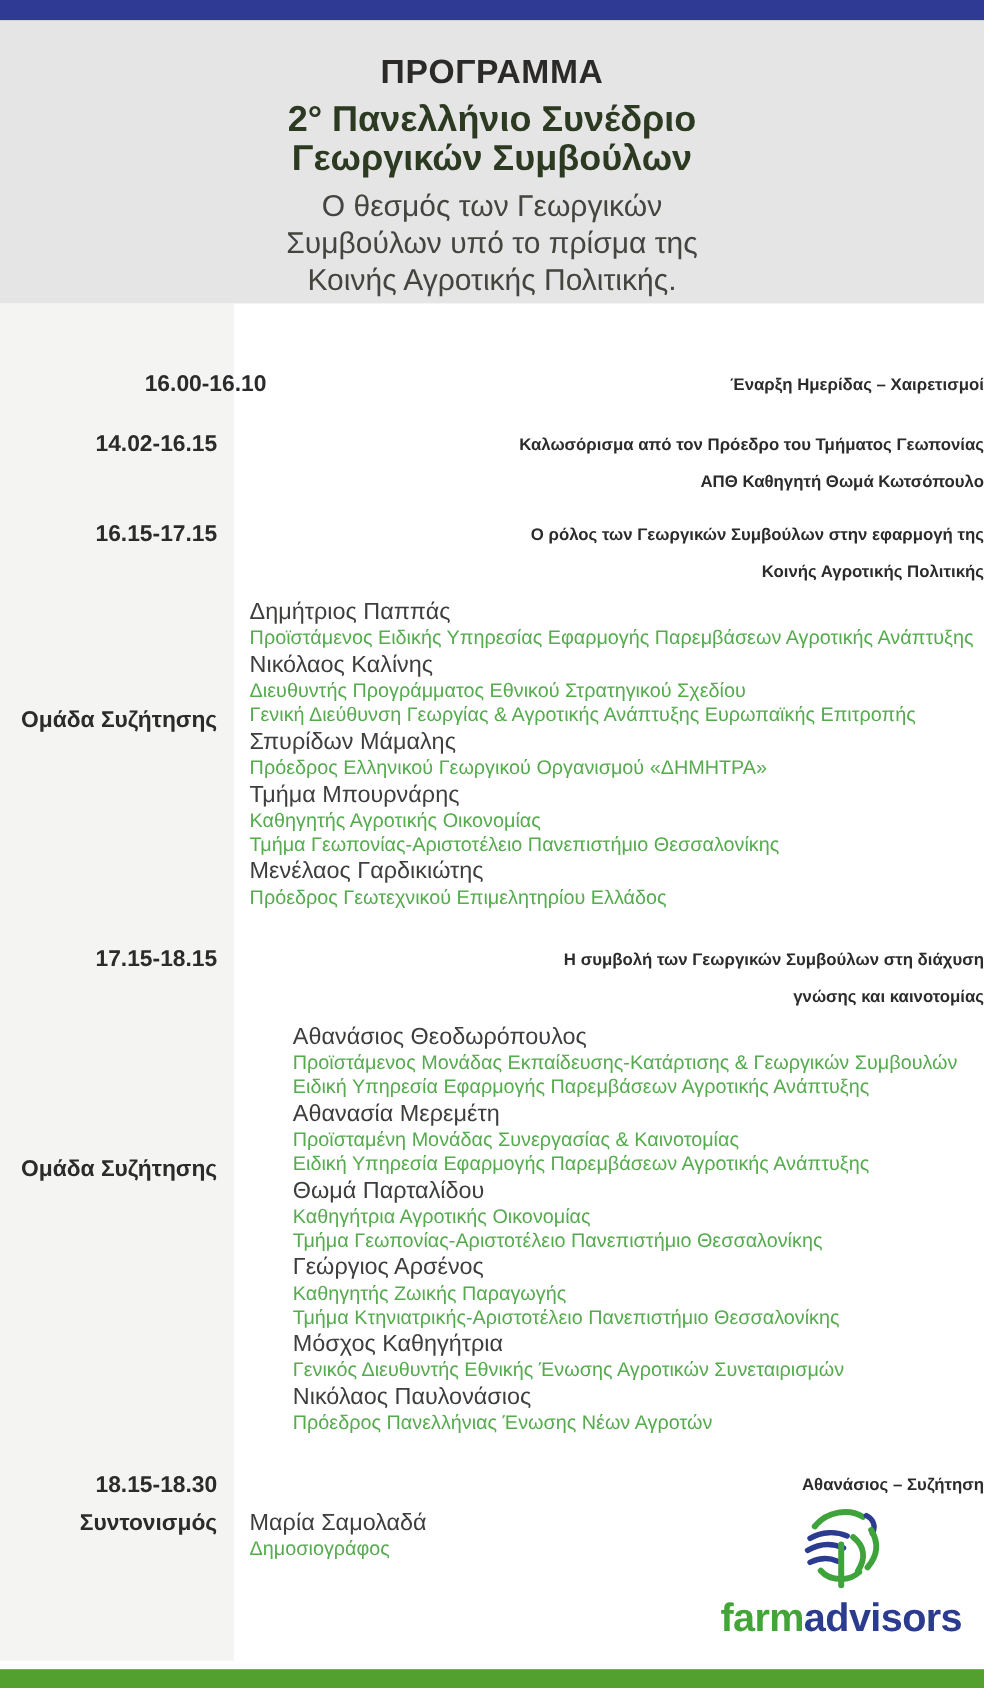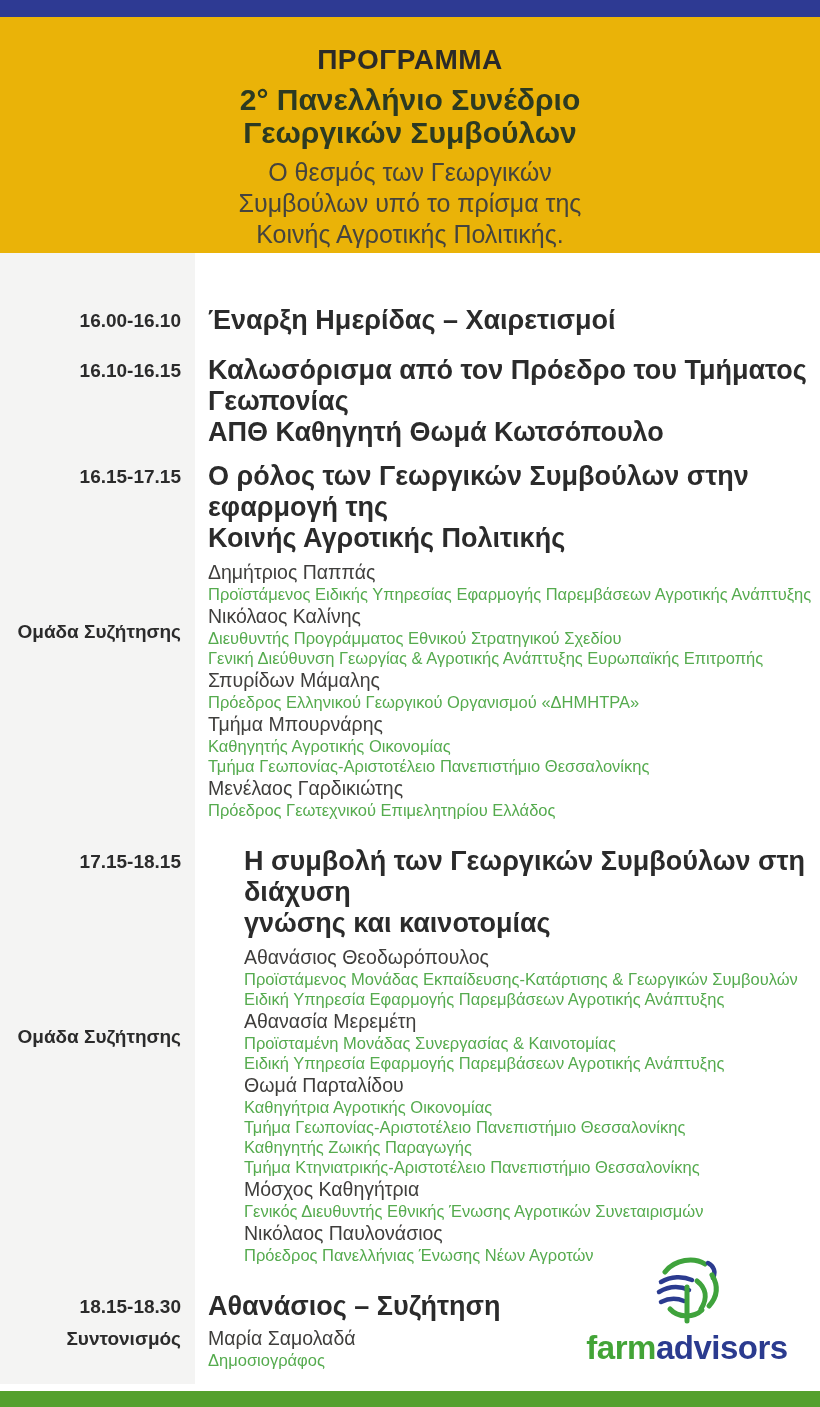--- a/index.html
+++ b/index.html
@@ -3,47 +3,47 @@
 <meta charset="utf-8">
 <style>
   html,body{margin:0;padding:0;background:#ffffff;}
   .page{
     position:relative;width:820px;height:1407px;overflow:hidden;
     font-family:"Liberation Sans",sans-serif;background:#ffffff;
   }
   
   .topbar{height:17px;background:#2e3a93;}
   
-  .header{height:236px;background:#eab308;text-align:center;box-sizing:border-box;padding-top:28px;}
+  .header{height:236px;background:#e5e5e5;text-align:center;box-sizing:border-box;padding-top:28px;}
   .kicker{font-size:28px;font-weight:bold;letter-spacing:.5px;color:#2b2a28;line-height:30px;}
   .main-title{font-size:30px;font-weight:bold;line-height:33px;color:#2c3a22;margin-top:8px;}
   .subtitle{font-size:25px;font-weight:400;line-height:31px;color:#45443f;margin-top:8px;}
   
   .main{
     position:relative;height:1131px;box-sizing:border-box;padding-top:52px;
     background:linear-gradient(90deg,#f4f4f3 0,#f4f4f3 195px,#ffffff 195px);
   }
   .session{display:flex;}
   .cell-l{flex:0 0 195px;width:195px;box-sizing:border-box;text-align:right;padding-right:14px;position:relative;}
   .cell-r{flex:1;padding-left:13px;box-sizing:border-box;}
   .time{font-weight:bold;font-size:19px;line-height:31px;color:#2b2b2b;white-space:nowrap;}
   .side-label{font-weight:bold;font-size:19px;line-height:26px;color:#2b2b2b;white-space:nowrap;}
   .s-idx-2 .side-label{position:absolute;right:14px;top:158px;}
   .s-idx-3 .side-label{position:absolute;right:14px;top:178px;}
-  .s-title{font-weight:bold;font-size:27px;line-height:31px;color:#2b2b2b;}
+  .s-title{font-weight:bold;font-size:14px;line-height:31px;color:#2b2b2b;text-align:right;}
   .s-title.has-speakers{margin-bottom:6px;}
   .sp-name{font-size:19.5px;line-height:24px;color:#3f3e3c;}
   .sp-role{font-size:16.5px;line-height:20px;color:#55ab4e;}
-  .s-idx-0{margin-bottom:19px;}
+  .s-idx-0{margin-bottom:19px;padding-left:41px;}
   .s-idx-1{margin-bottom:13px;}
   .s-idx-2{margin-bottom:26px;}
   .s-idx-3{margin-bottom:26px;gap:36px;}
   .s-idx-4{margin-bottom:4px;}
   
-  .logo{position:absolute;top:998px;right:26px;width:214px;text-align:center;}
+  .logo{position:absolute;top:998px;right:12px;width:214px;text-align:center;}
   .logo-icon{display:block;margin:0 auto 2px auto;}
   .logo-text{font-size:33px;font-weight:bold;letter-spacing:-.5px;line-height:34px;}
   .lg-farm{color:#43a437;}
   .lg-adv{color:#2b3b8f;}
   
   .prefoot{height:7px;background:#ffffff;}
   .footbar{height:16px;background:#54a02e;}
 </style>
 </head>
 <body>
@@ -70,21 +70,21 @@
         <section class="session s-idx-0">
           <div class="cell-l">
             <div class="time">16.00-16.10</div>
           </div>
           <div class="cell-r">
             <div class="s-title">Έναρξη Ημερίδας – Χαιρετισμοί</div>
           </div>
         </section>
         <section class="session s-idx-1">
           <div class="cell-l">
-            <div class="time">16.10-16.15</div>
+            <div class="time">14.02-16.15</div>
           </div>
           <div class="cell-r">
             <div class="s-title">Καλωσόρισμα από τον Πρόεδρο του Τμήματος Γεωπονίας<br>ΑΠΘ Καθηγητή Θωμά Κωτσόπουλο</div>
           </div>
         </section>
         <section class="session s-idx-2">
           <div class="cell-l">
             <div class="time">16.15-17.15</div>
             <div class="side-label">Ομάδα Συζήτησης</div>
           </div>
@@ -130,20 +130,21 @@
               <div class="sp-name">Αθανασία Μερεμέτη</div>
               <div class="sp-role">Προϊσταμένη Μονάδας Συνεργασίας &amp; Καινοτομίας</div>
               <div class="sp-role">Ειδική Υπηρεσία Εφαρμογής Παρεμβάσεων Αγροτικής Ανάπτυξης</div>
             </div>
             <div class="speaker">
               <div class="sp-name">Θωμά Παρταλίδου</div>
               <div class="sp-role">Καθηγήτρια  Αγροτικής Οικονομίας</div>
               <div class="sp-role">Τμήμα Γεωπονίας-Αριστοτέλειο Πανεπιστήμιο Θεσσαλονίκης</div>
             </div>
             <div class="speaker">
+              <div class="sp-name">Γεώργιος Αρσένος</div>
               <div class="sp-role">Καθηγητής  Ζωικής Παραγωγής</div>
               <div class="sp-role">Τμήμα Κτηνιατρικής-Αριστοτέλειο Πανεπιστήμιο Θεσσαλονίκης</div>
             </div>
             <div class="speaker">
               <div class="sp-name">Μόσχος Καθηγήτρια</div>
               <div class="sp-role">Γενικός Διευθυντής Εθνικής Ένωσης Αγροτικών Συνεταιρισμών</div>
             </div>
             <div class="speaker">
               <div class="sp-name">Νικόλαος Παυλονάσιος</div>
               <div class="sp-role">Πρόεδρος Πανελλήνιας Ένωσης Νέων Αγροτών</div>

